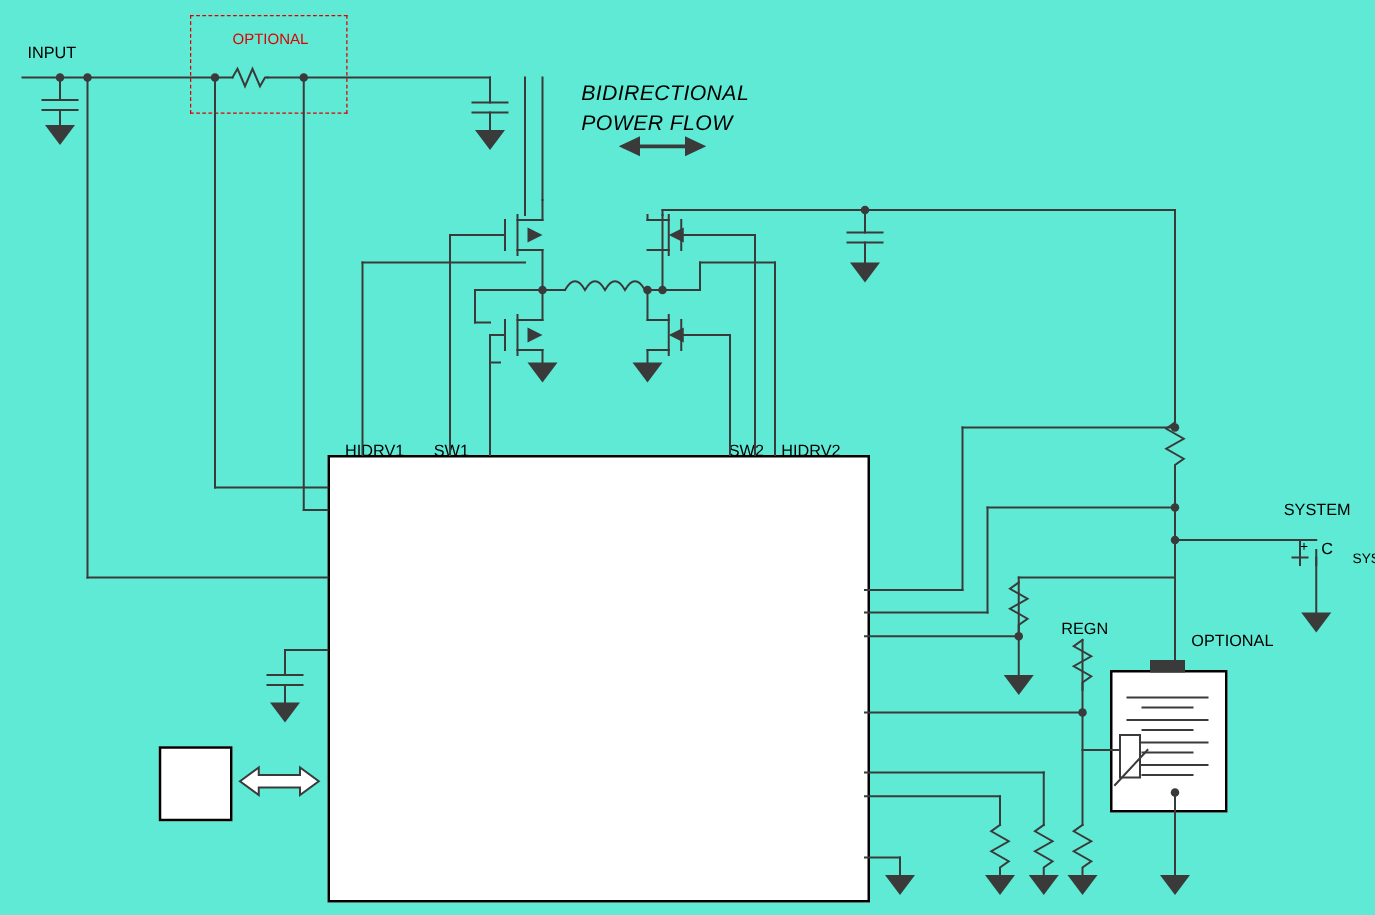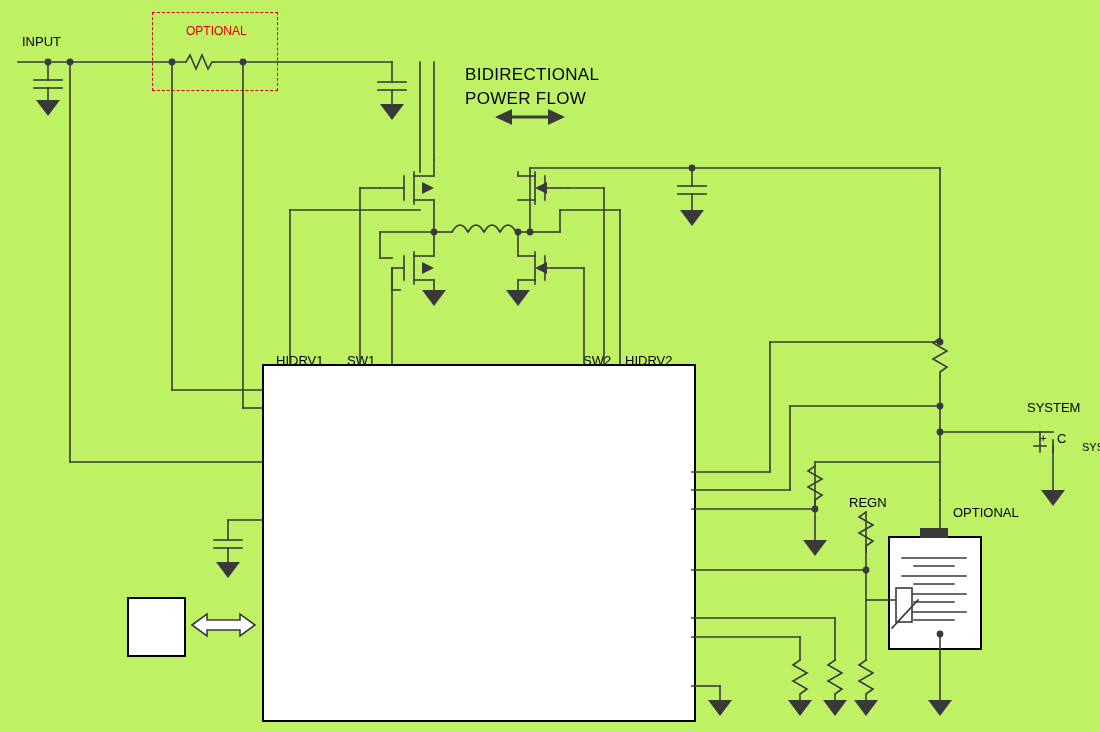--- a/index.html
+++ b/index.html
@@ -1,21 +1,21 @@
 <!DOCTYPE html>
 <html><head>
 <meta charset="utf-8">
 <style>
   html,body{margin:0;padding:0;background:#ffffff;}
   body{font-family:"Liberation Sans", sans-serif;}
-  #root{position:relative;width:1100px;height:732px;background:#bef264;overflow:hidden;text-align:right;}
+  #root{position:relative;width:1100px;height:732px;background:#5eead4;overflow:hidden;text-align:right;}
   .lbl{position:absolute;font-size:13px;color:#000;white-space:nowrap;line-height:1.1;}
   .lbl.sm{font-size:11px;}
   .lbl.red{color:#e00000;font-size:12px;}
-  .big{font-size:17px;letter-spacing:0.3px;}
+  .big{font-size:17px;letter-spacing:0.3px;font-style:italic;}
   .box{position:absolute;border:2px solid #000;background:#fff;}
   .dashed{position:absolute;border:1.5px dashed #d00;background:transparent;}
   svg.ov{position:absolute;left:0;top:0;width:1100px;height:732px;pointer-events:none;}
   .ic-title{position:absolute;font-size:15px;color:#000;}
 </style>
 </head>
 <body>
 
 <div id="root">
 

